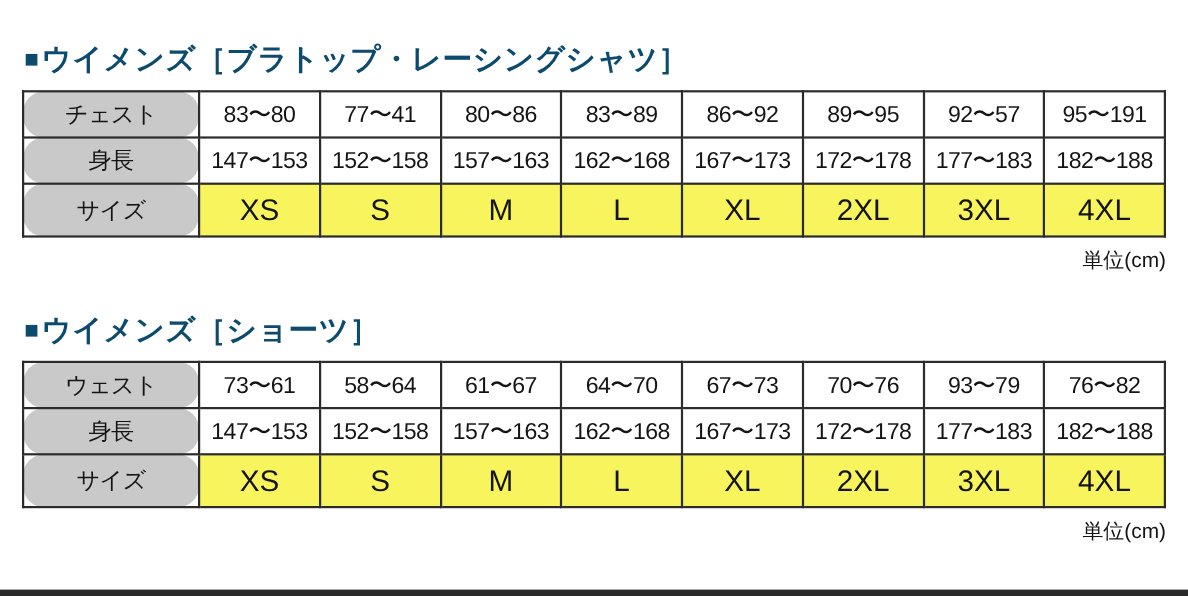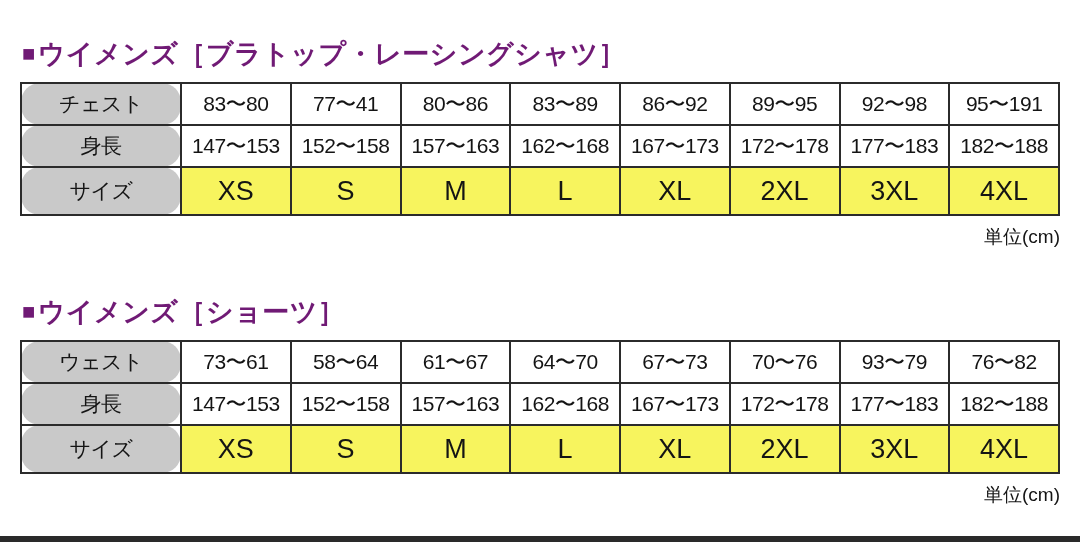--- a/index.html
+++ b/index.html
@@ -24,27 +24,27 @@
     box-sizing: border-box;
     border-bottom: 6px solid #2a2a2a;
     background: #ffffff;
   }
   .section {
     position: absolute;
     left: 20px;
     width: 1040px;
   }
   .section-1 { top: 38px; }
-  .section-2 { top: 296px; }
+  .section-2 { top: 284px; }
 
   .section-title {
     font-size: 27px;
     font-weight: bold;
     letter-spacing: 0.5px;
-    color: #701a75;
+    color: #0c4a6e;
     margin: 0 0 12px 2px;
     line-height: 1.2;
     white-space: nowrap;
   }
   .section-title .marker {
     font-size: 22px;
     vertical-align: 2px;
     margin-right: 2px;
   }
 
@@ -106,21 +106,21 @@
     <table class="size-table">
       <tbody>
         <tr>
           <td class="rowhead">チェスト</td>
           <td class="val">83〜80</td>
           <td class="val">77〜41</td>
           <td class="val">80〜86</td>
           <td class="val">83〜89</td>
           <td class="val">86〜92</td>
           <td class="val">89〜95</td>
-          <td class="val">92〜98</td>
+          <td class="val">92〜57</td>
           <td class="val">95〜191</td>
         </tr>
         <tr>
           <td class="rowhead">身長</td>
           <td class="val">147〜153</td>
           <td class="val">152〜158</td>
           <td class="val">157〜163</td>
           <td class="val">162〜168</td>
           <td class="val">167〜173</td>
           <td class="val">172〜178</td>

